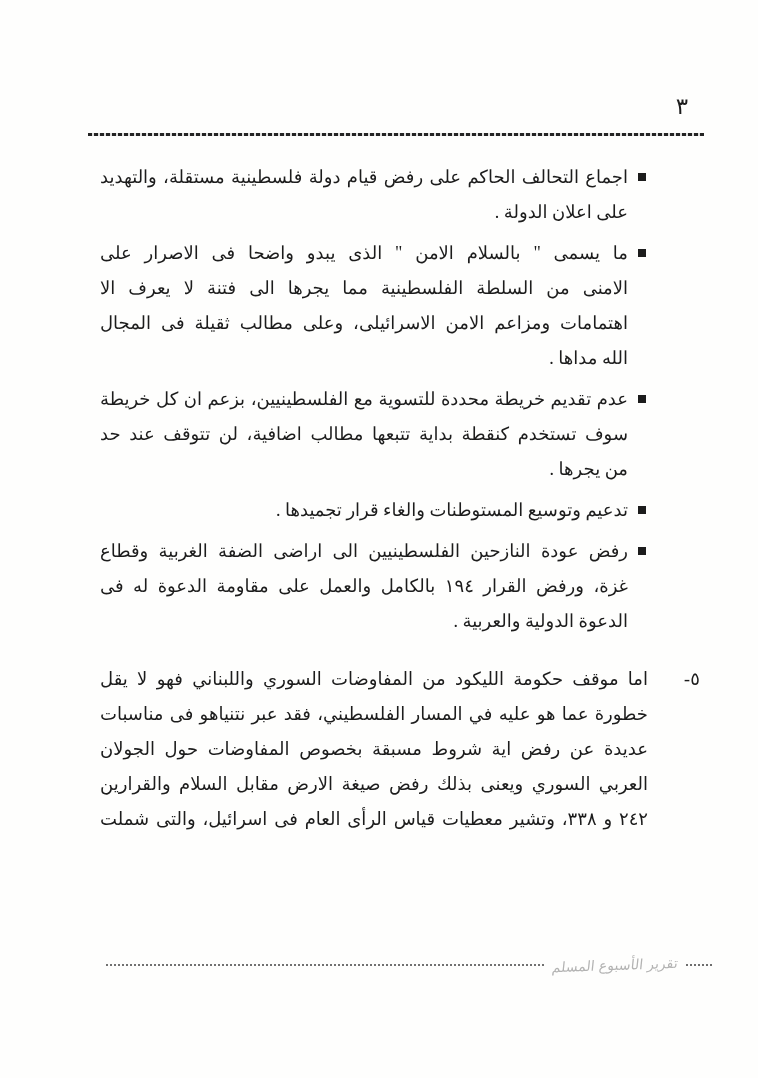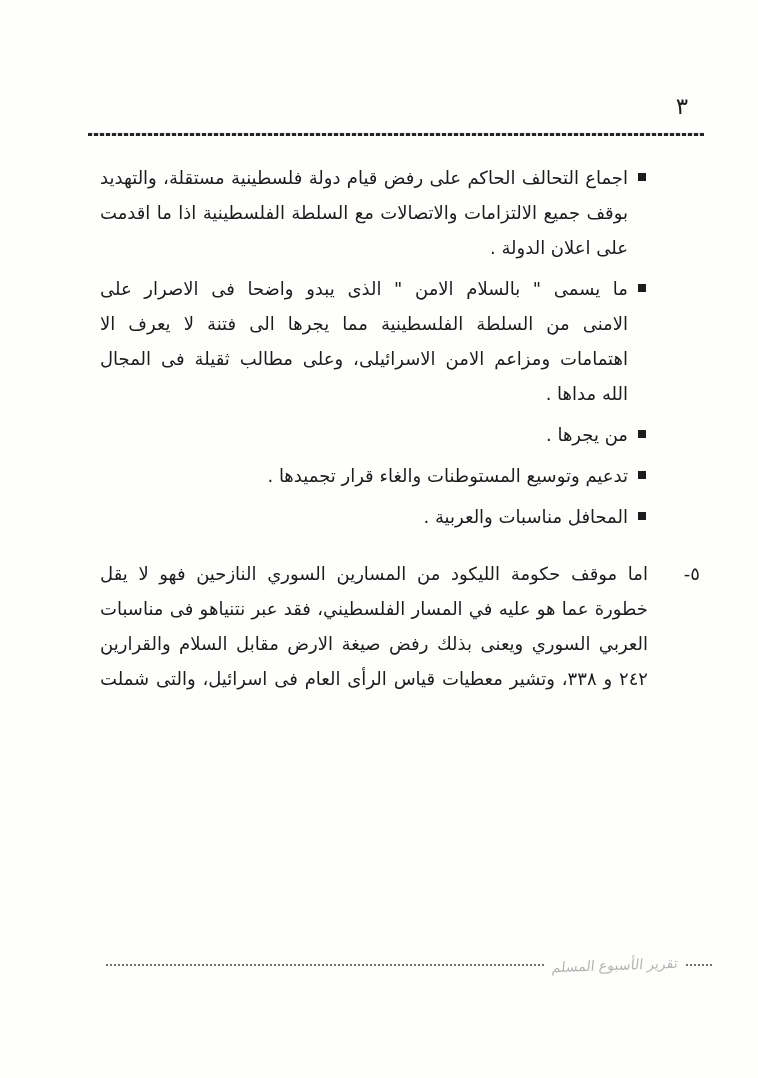--- a/index.html
+++ b/index.html
@@ -39,20 +39,21 @@
     right: 110px;
     width: 548px;
     direction: rtl;
     font-size: 18px;
     line-height: 35px;
   }
   .para {
     position: relative;
     padding-right: 20px;
     margin-bottom: 6px;
+    font-family: Liberation Serif, serif;
   }
   .bullet {
     position: absolute;
     right: 2px;
     top: 13px;
     width: 8px;
     height: 8px;
     background: #1c1c1c;
     display: inline-block;
   }
@@ -116,49 +117,53 @@
 
   <div class="page-number">٣</div>
 
   <div class="header-rule"></div>
 
   <div class="content">
     <div id="bullet-list">
         <div class="para">
           <span class="bullet"></span>
           <div class="ln">اجماع التحالف الحاكم على رفض قيام دولة فلسطينية مستقلة، والتهديد</div>
-          <div class="ln">بوقف جميع الالتزامات والاتصالات مع السلطة الفلسطينية اذا ما اقدمت</div>
           <div class="ln ln-right">على اعلان الدولة .</div>
         </div>
         <div class="para">
           <span class="bullet"></span>
           <div class="ln">ما يسمى " بالسلام الامن " الذى يبدو واضحا فى الاصرار على</div>
           <div class="ln">الامنى من السلطة الفلسطينية مما يجرها الى فتنة لا يعرف الا</div>
           <div class="ln">اهتمامات ومزاعم الامن الاسرائيلى، وعلى مطالب ثقيلة فى المجال</div>
           <div class="ln ln-right">الله مداها .</div>
         </div>
         <div class="para">
           <span class="bullet"></span>
+          <div class="ln">عدم تقديم خريطة محددة للتسوية مع الفلسطينيين، بزعم ان كل خريطة</div>
+          <div class="ln">سوف تستخدم كنقطة بداية تتبعها مطالب اضافية، لن تتوقف عند حد</div>
           <div class="ln ln-right">من يجرها .</div>
         </div>
         <div class="para">
           <span class="bullet"></span>
           <div class="ln ln-right">تدعيم وتوسيع المستوطنات والغاء قرار تجميدها .</div>
         </div>
         <div class="para">
           <span class="bullet"></span>
-          <div class="ln ln-right">المحافل مناسبات والعربية .</div>
+          <div class="ln">رفض عودة النازحين الفلسطينيين الى اراضى الضفة الغربية وقطاع</div>
+          <div class="ln">غزة، ورفض القرار ١٩٤ بالكامل والعمل على مقاومة الدعوة له فى</div>
+          <div class="ln ln-right">الدعوة الدولية والعربية .</div>
         </div>
       </div>
 
     <div class="numbered">
       <span class="marker">٥-</span>
       <div id="numbered-lines">
-          <div class="ln">اما موقف حكومة الليكود من المسارين السوري النازحين فهو لا يقل</div>
+          <div class="ln">اما موقف حكومة الليكود من المفاوضات السوري واللبناني فهو لا يقل</div>
           <div class="ln">خطورة عما هو عليه في المسار الفلسطيني، فقد عبر نتنياهو فى مناسبات</div>
+          <div class="ln">عديدة عن رفض اية شروط مسبقة بخصوص المفاوضات حول الجولان</div>
           <div class="ln">العربي السوري ويعنى بذلك رفض صيغة الارض مقابل السلام والقرارين</div>
           <div class="ln">٢٤٢ و ٣٣٨، وتشير معطيات قياس الرأى العام فى اسرائيل، والتى شملت</div>
         </div>
     </div>
   </div>
 
   <div class="footer">
     <div class="footer-dash"></div>
     <div class="footer-stamp">تقرير الأسبوع المسلم</div>
     <div class="footer-dotted"></div>

